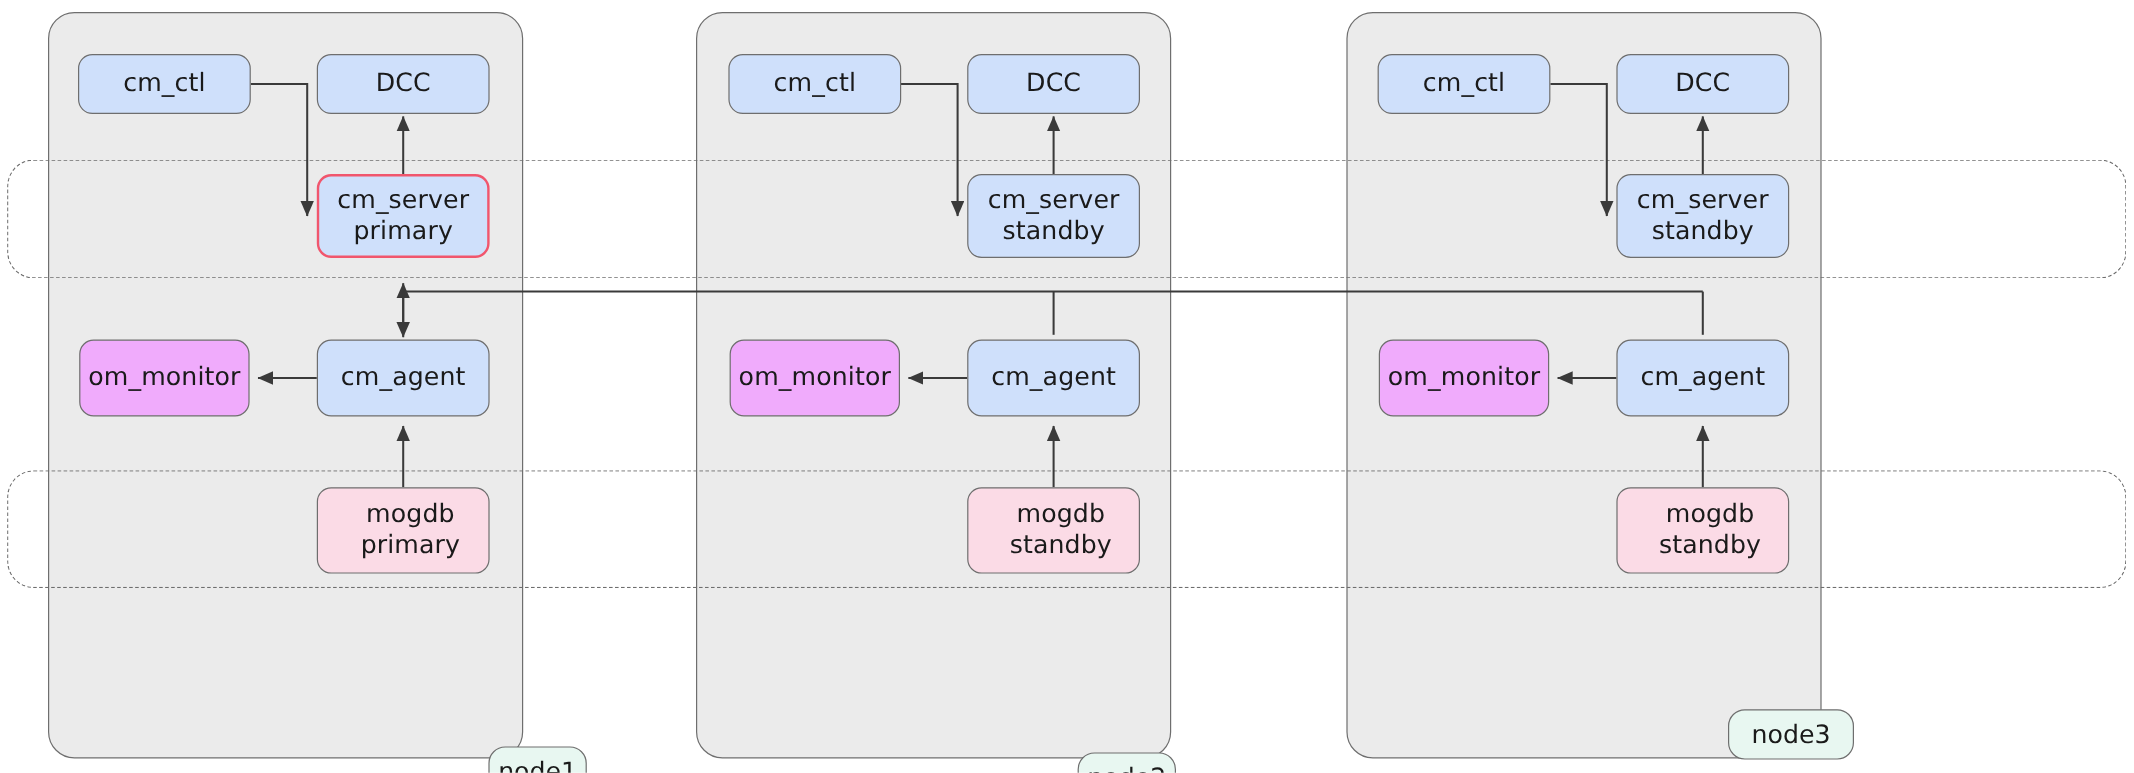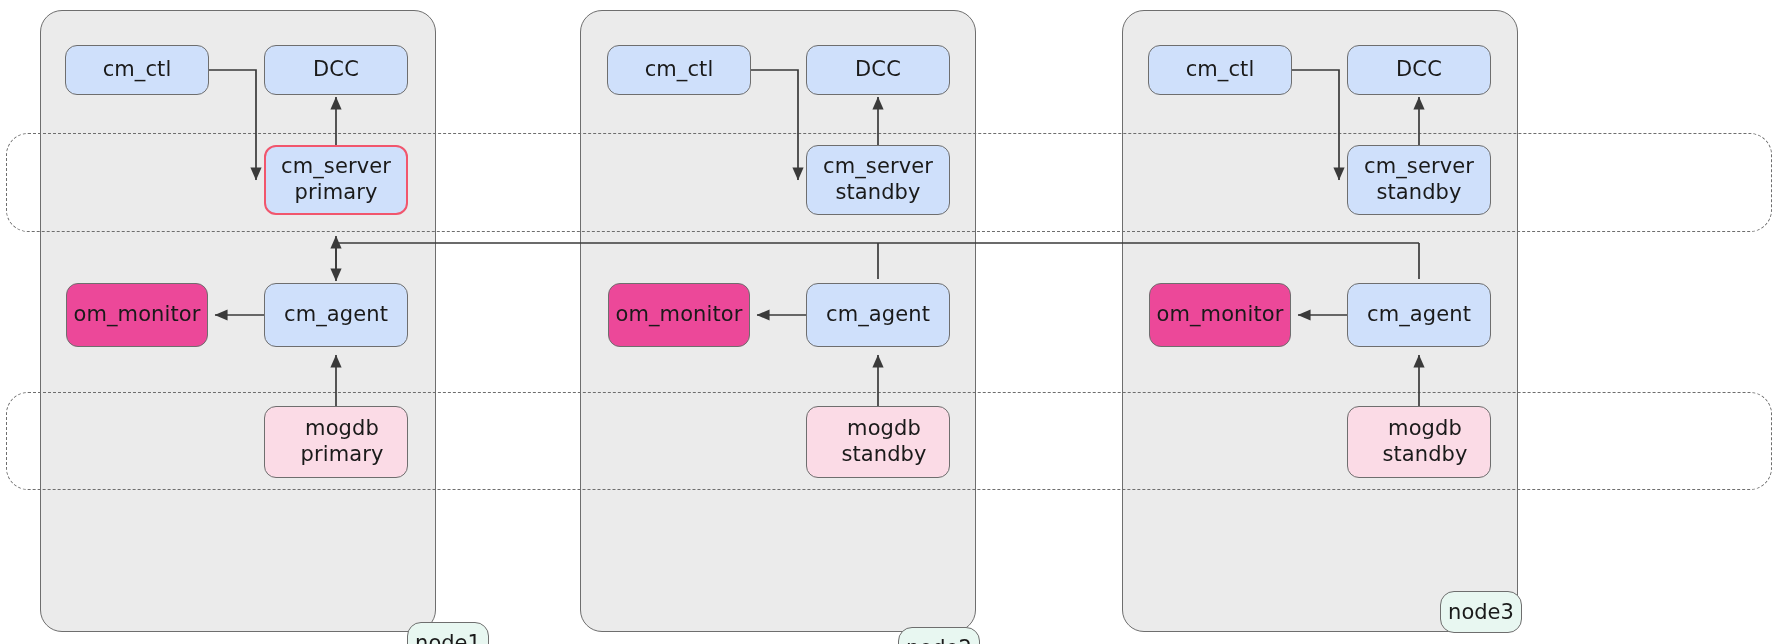--- a/index.html
+++ b/index.html
@@ -31,21 +31,21 @@
     justify-content:center;
     flex-direction:column;
     font-size:21px;
     color:#1a1a1a;
     line-height:1.22;
     text-align:right;
     letter-spacing:.1px;
   }
   .box .ln{display:block;white-space:nowrap;}
   .blue{background:#cfe0fb;}
-  .green{background:#ec4899;}
+  .green{background:#f0abfc;}
   .pink{background:#fbdbe6;padding-left:12px;}
   .red-outline{border:2px solid #f1566d;}
   .badge{
     position:absolute;
     box-sizing:border-box;
     background:#e8f7f1;
     border:1.4px solid #6e6e6e;
     border-radius:14px;
     display:flex;align-items:center;justify-content:center;
     font-size:21px;color:#1a1a1a;
@@ -162,17 +162,17 @@
   <div class="box green" style="left:1149px;top:283px;width:142px;height:64px;">
     <span class="ln">om_monitor</span>
   </div>
   <div class="box blue" style="left:1347px;top:283px;width:144px;height:64px;">
     <span class="ln">cm_agent</span>
   </div>
   <div class="box pink" style="left:1347px;top:406px;width:144px;height:72px;">
     <span class="ln">mogdb</span>
     <span class="ln">standby</span>
   </div>
-  <div class="badge" style="left:1440px;top:591px;width:82px;height:42px;">
+  <div class="badge" style="left:1440px;top:591px;width:105px;height:42px;">
     <span>node3</span>
   </div>
 
 </div>
 
 </body></html>

